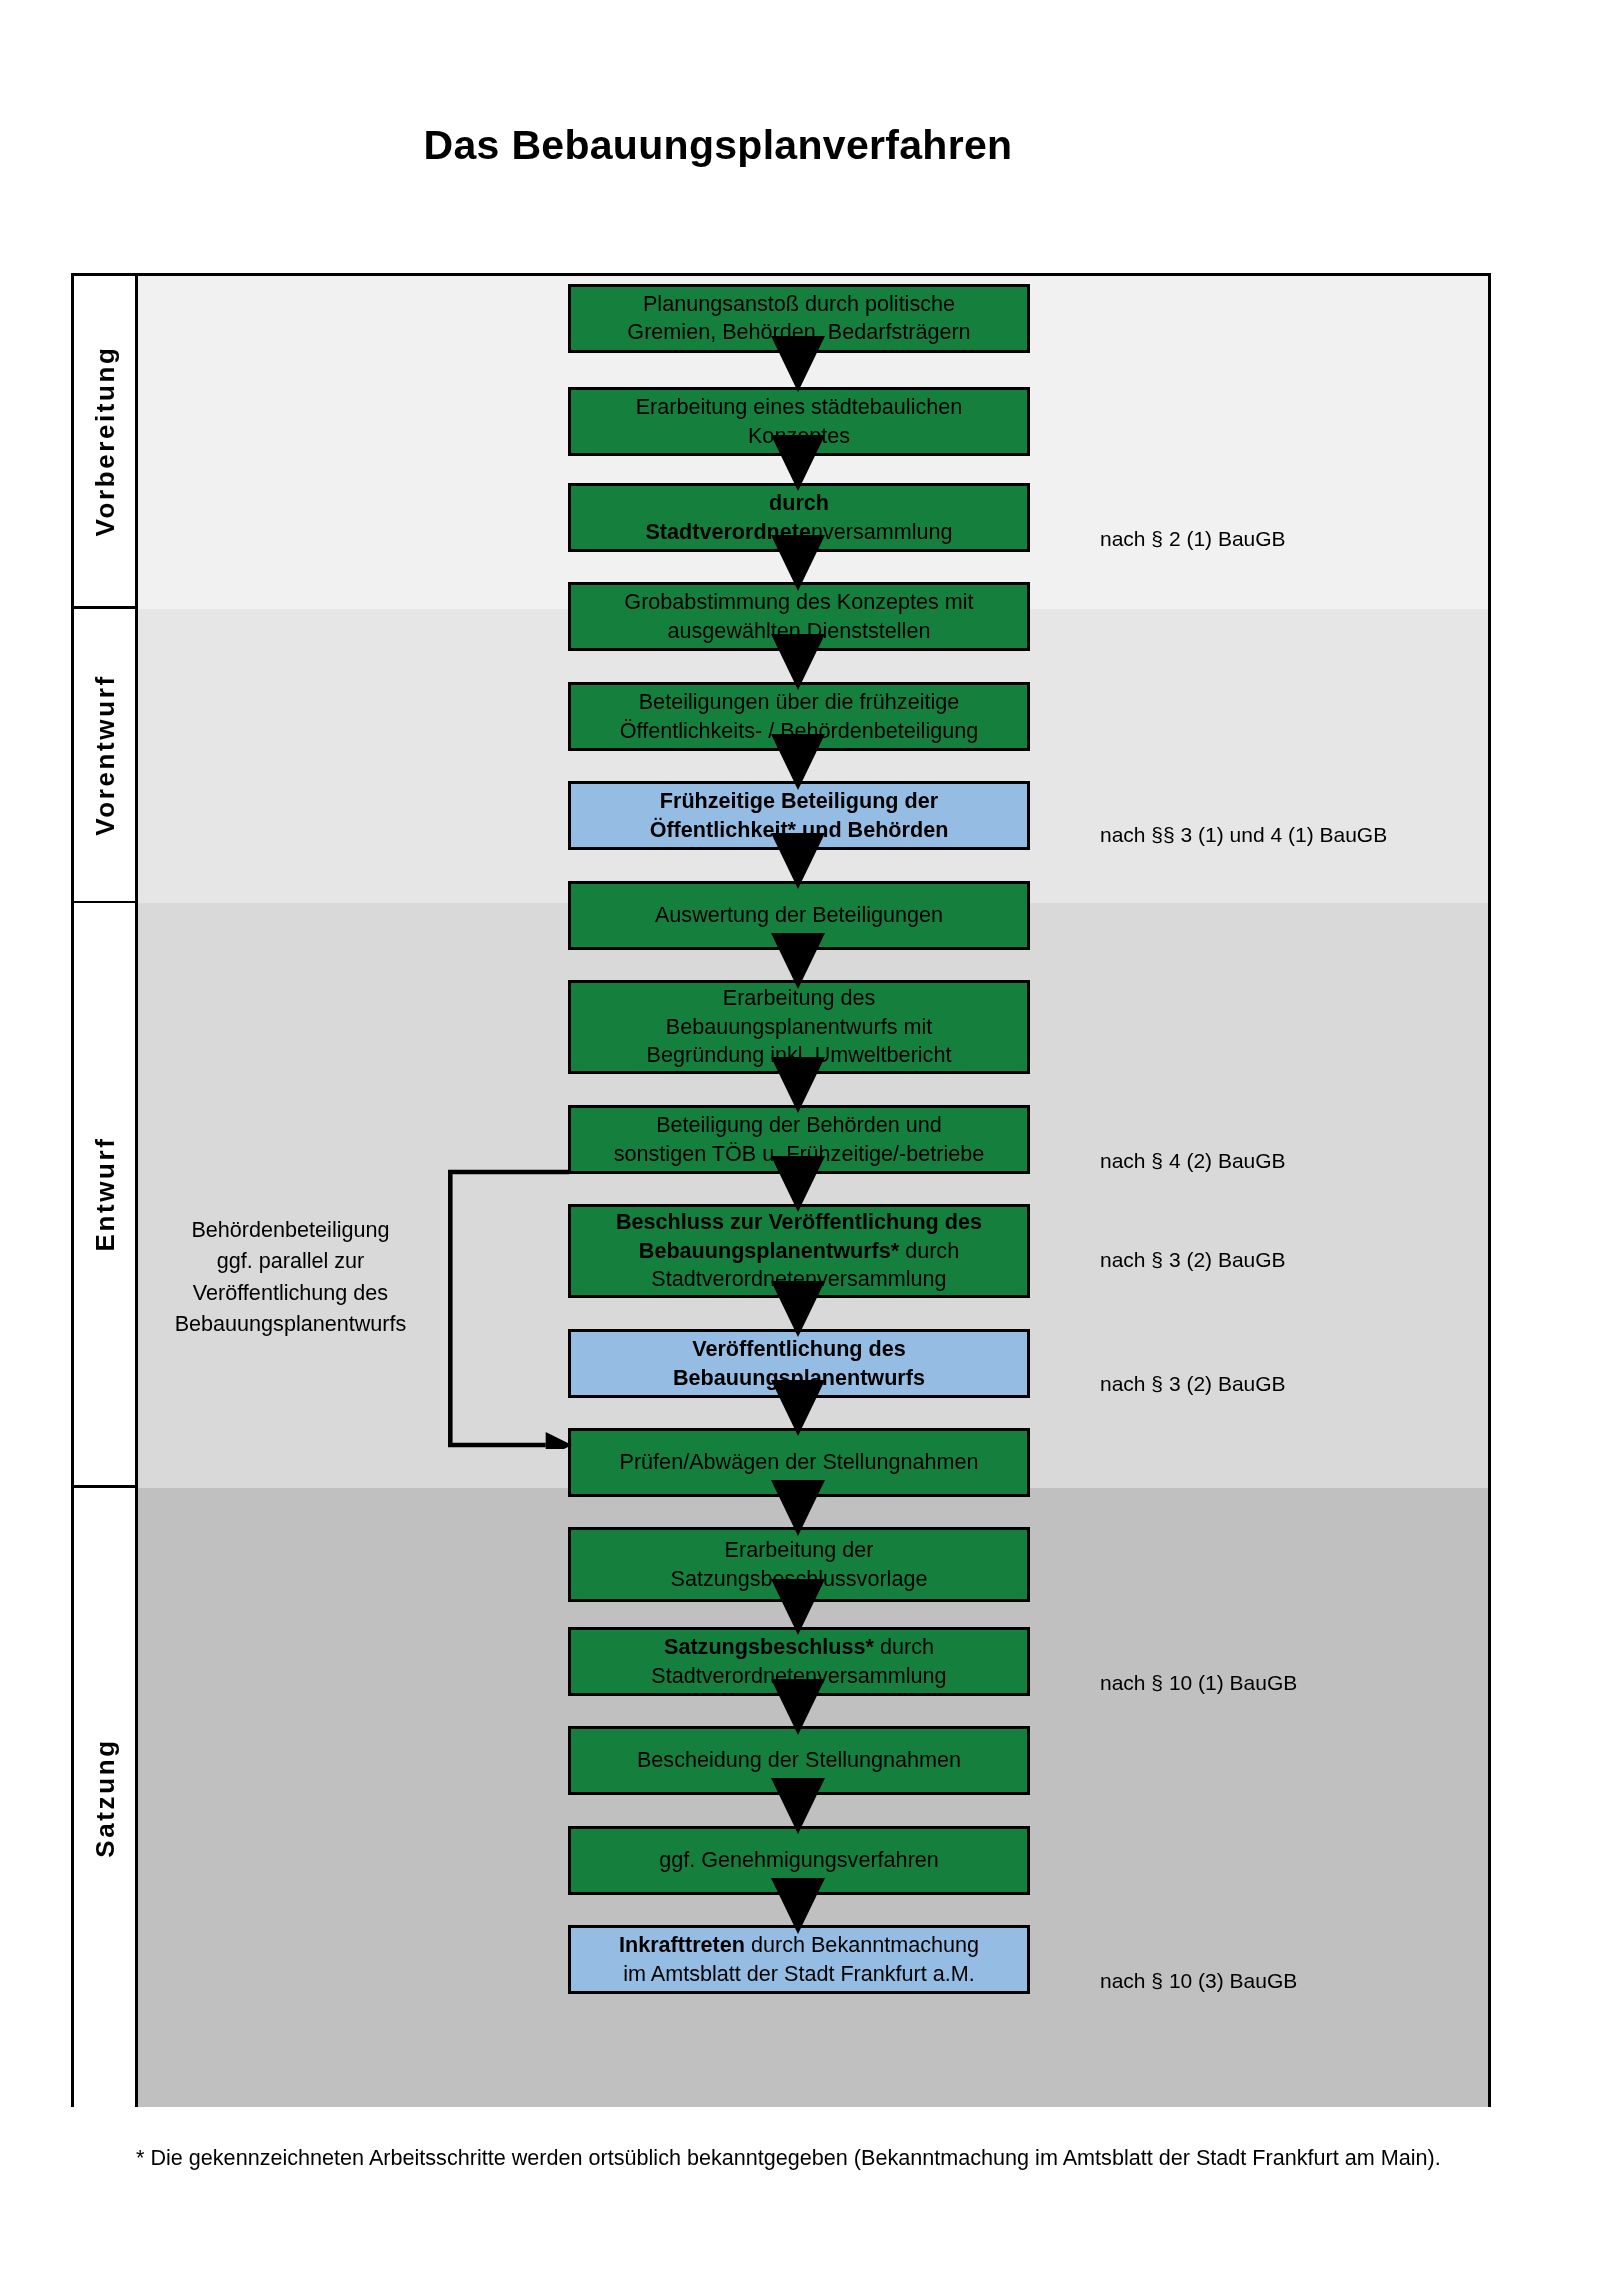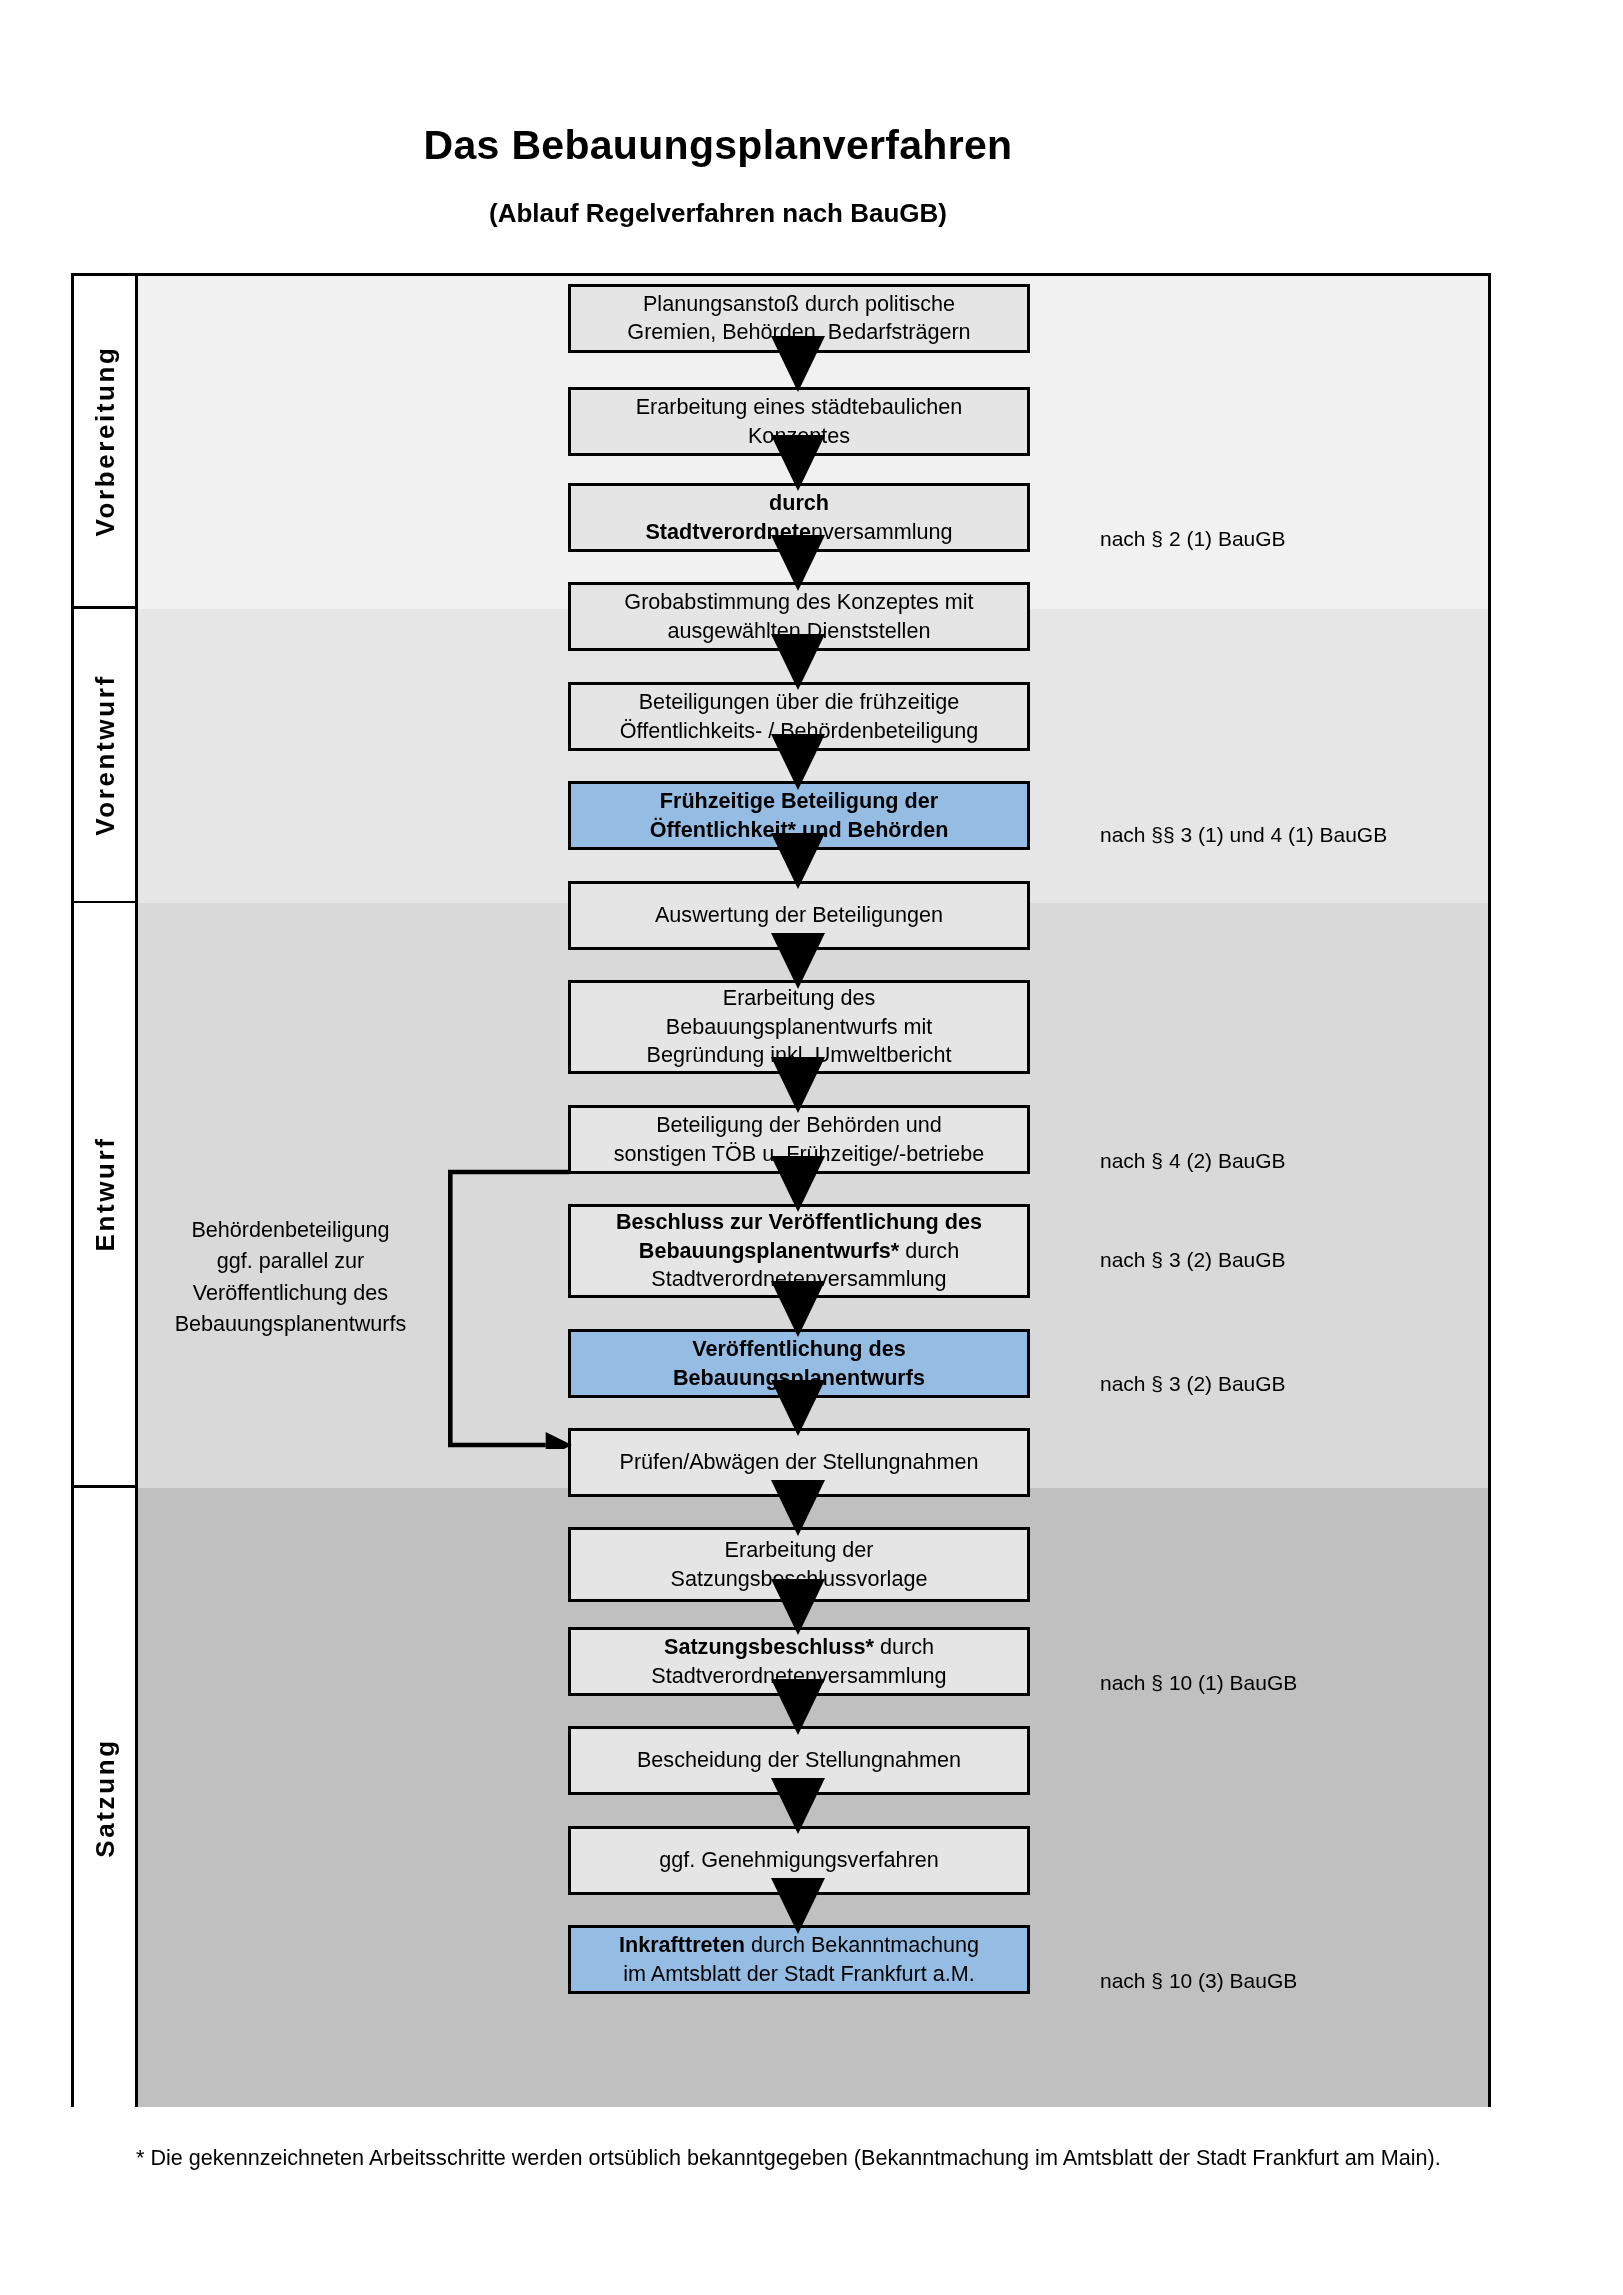--- a/index.html
+++ b/index.html
@@ -81,21 +81,21 @@
     box-sizing: border-box;
   }
 
   
   .proc-box {
     position: absolute;
     left: 494px;               
     width: 462px;
     border: 3.9px solid #000000;
     box-sizing: border-box;
-    background: #e5e5e5;
+    background: #15803d;
     display: flex;
     align-items: center;
     justify-content: center;
     text-align: center;
     font-size: 21.6px;
     line-height: 1.32;
     padding: 2.6px 6.5px;
   }
   .proc-box.blue {
     background: #95BDE4;
@@ -150,21 +150,20 @@
     width: 1375px;
     font-size: 21.6px;
     line-height: 1.52;
   }
 </style>
 </head>
 <body>
 
 <div id="title-block">
   <div id="main-title">Das Bebauungsplanverfahren</div>
-  <div id="sub-title">(Ablauf Regelverfahren nach BauGB)</div>
 </div>
 
 <div id="chart-frame">
 
   <div id="bands-layer">
       <div class="phase-band" style="top: 0px; height: 333px; background: rgb(241, 241, 241);"></div>
       <div class="phase-band" style="top: 333px; height: 295px; background: rgb(230, 230, 230);"></div>
       <div class="phase-band" style="top: 627px; height: 585px; background: rgb(217, 217, 217);"></div>
       <div class="phase-band" style="top: 1212px; height: 619px; background: rgb(192, 192, 192);"></div>
     </div>

